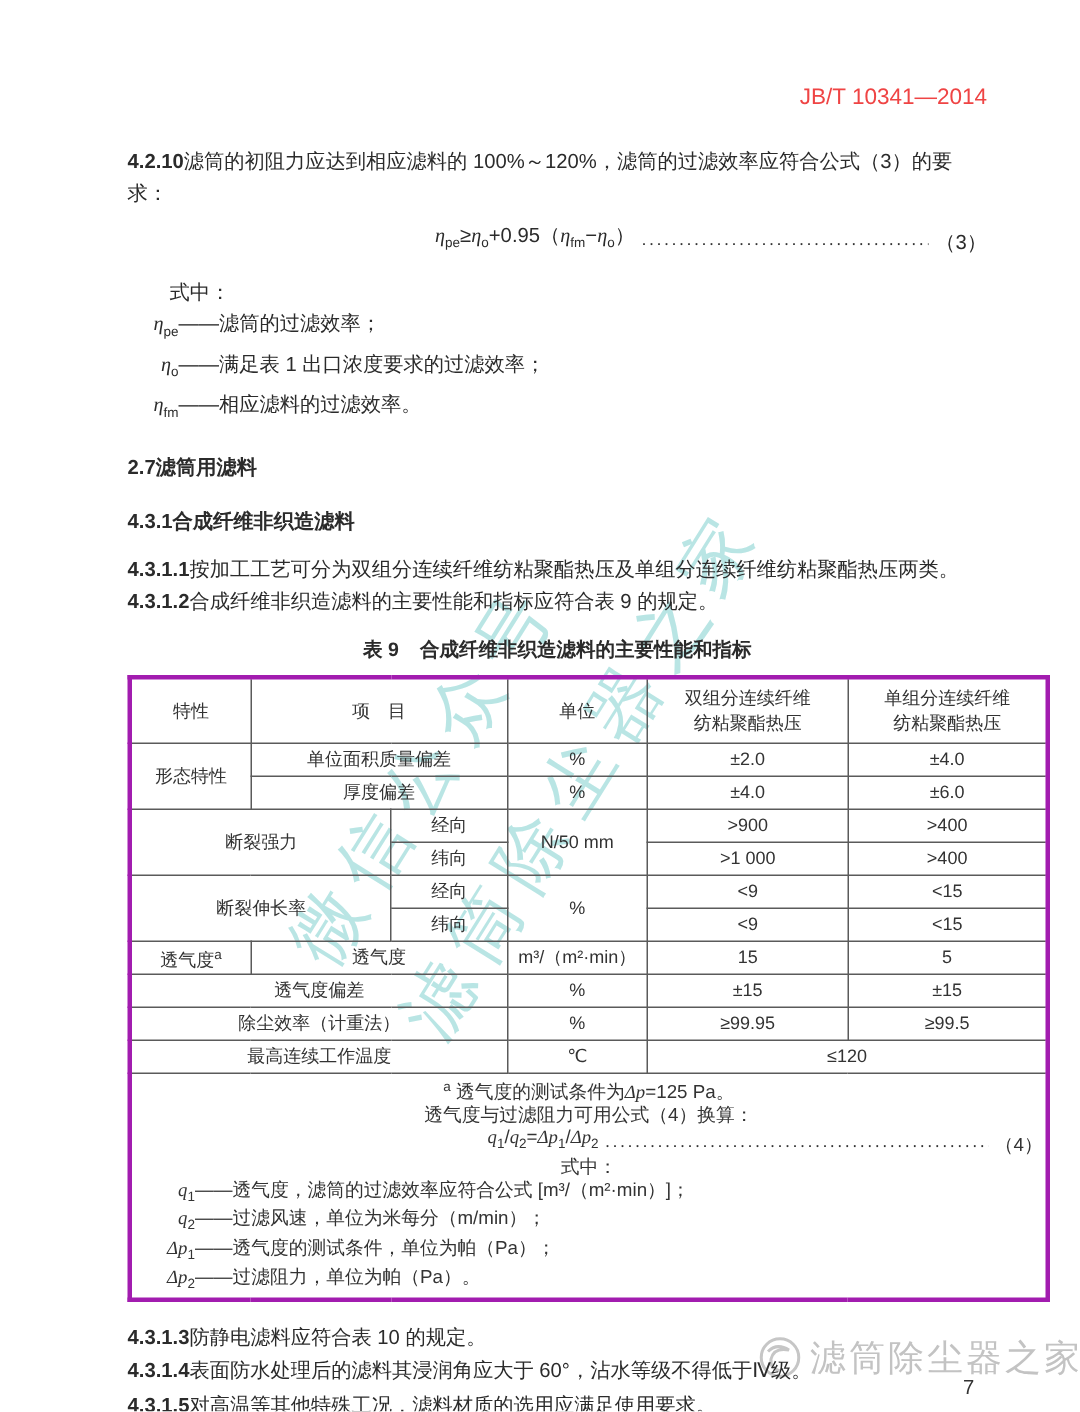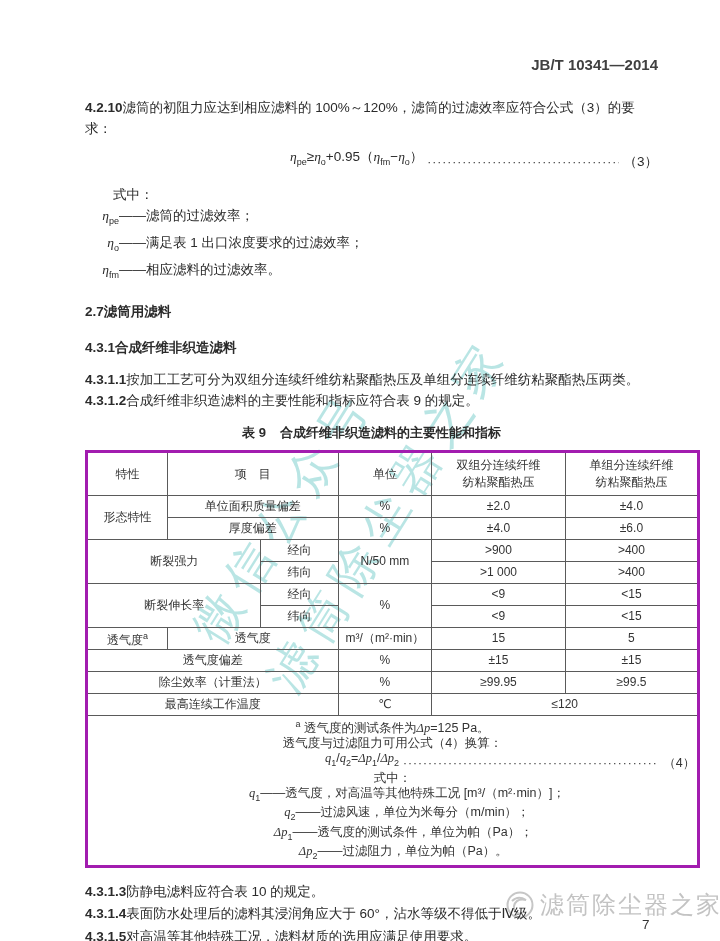--- a/index.html
+++ b/index.html
@@ -14,21 +14,21 @@
     position:absolute;white-space:nowrap;pointer-events:none;
     font-size:48px;letter-spacing:10px;font-weight:400;
     color:rgba(99,198,195,0.45);
     transform:translate(-50%,-50%) rotate(-58deg);
     z-index:5;
   }
   .wm1{left:283px;top:515px;}
   .wm2{left:388px;top:515px;}
   
   .content{position:absolute;left:85px;right:62px;top:0;z-index:10;}
-  .doc-header{ text-align:right; padding-top:56px; font-size:15px; font-weight:bold; color:#404040; }
+  .doc-header{ text-align:right; padding-top:56px; font-size:15px; font-weight:normal; color:#ef4444; }
   .para{font-size:13.5px;line-height:21px;margin:0;}
   .num{font-weight:bold;}
   .clause-4210{margin-top:24px;}
   
   .formula-row{display:flex;align-items:flex-end;margin:8px 0 2px 0;font-size:13.5px;line-height:20px;}
   .formula-row .lead-space{width:205px;flex:none;}
   .mvar{font-family:"Liberation Serif","DejaVu Serif",serif;font-style:italic;}
   sub{font-size:9px;}
   sup{font-size:9px;}
   .leader{flex:1;overflow:hidden;white-space:nowrap;color:#333;letter-spacing:1px;margin:0 4px;font-size:12px;}
@@ -41,21 +41,21 @@
   .p4311{margin-top:11px;}
   .tbl-title{ text-align:center;font-weight:bold;font-size:13px;margin:13px 0 8px 0;}
   .tbl-title .tprefix{margin-right:14px;}
   
   table.t9{width:100%;border-collapse:collapse;border:3px solid #a21caf;font-size:12px;color:#333;}
   table.t9 td{border:1px solid #5a5a5a;text-align:center;padding:1px 2px;height:19px;line-height:15px;}
   table.t9 td.hdr{height:40px;line-height:17px;}
   td.fn{ text-align:left;padding:6px 10px 6px 26px;font-size:12.5px;line-height:19px;}
   .fn-formula{display:flex;align-items:flex-end;}
   .fn-formula .lead-space{width:235px;flex:none;}
-  .fn-def{display:flex;justify-content:center;}
+  .fn-def{display:flex;}
   .fn-sym{width:40px;flex:none;text-align:right;}
   
   .after-tbl{margin-top:13px;}
   .clause-line{margin-top:1.5px;}
   
   .footer-wm{
     position:absolute;left:503px;top:889px;display:flex;align-items:center;
     color:#c3c3c3;font-size:24px;letter-spacing:2px;z-index:4;white-space:nowrap;
   }
   .footer-wm svg{margin-right:3px;}
@@ -205,21 +205,21 @@
           <div>透气度与过滤阻力可用公式（4）换算：</div>
           <div class="fn-formula">
             <span class="lead-space"></span>
             <span><span class="mvar">q</span><sub>1</sub><span>/</span><span class="mvar">q</span><sub>2</sub><span>=</span><span class="mvar">Δp</span><sub>1</sub><span>/</span><span class="mvar">Δp</span><sub>2</sub></span>
             <span class="leader">·······················································</span>
             <span>（4）</span>
           </div>
           <div>式中：</div>
           <div class="fn-def">
             <span class="fn-sym"><span class="mvar">q</span><sub>1</sub></span>
-                <span>——透气度，对高温等其他特殊工况 [m³/（m²·min）]；</span>
+                <span>——透气度，滤筒的过滤效率应符合公式 [m³/（m²·min）]；</span>
           </div>
           <div class="fn-def">
             <span class="fn-sym"><span class="mvar">q</span><sub>2</sub></span>
                 <span>——过滤风速，单位为米每分（m/min）；</span>
           </div>
           <div class="fn-def">
             <span class="fn-sym"><span class="mvar">Δp</span><sub>1</sub></span>
                 <span>——透气度的测试条件，单位为帕（Pa）；</span>
           </div>
           <div class="fn-def">

